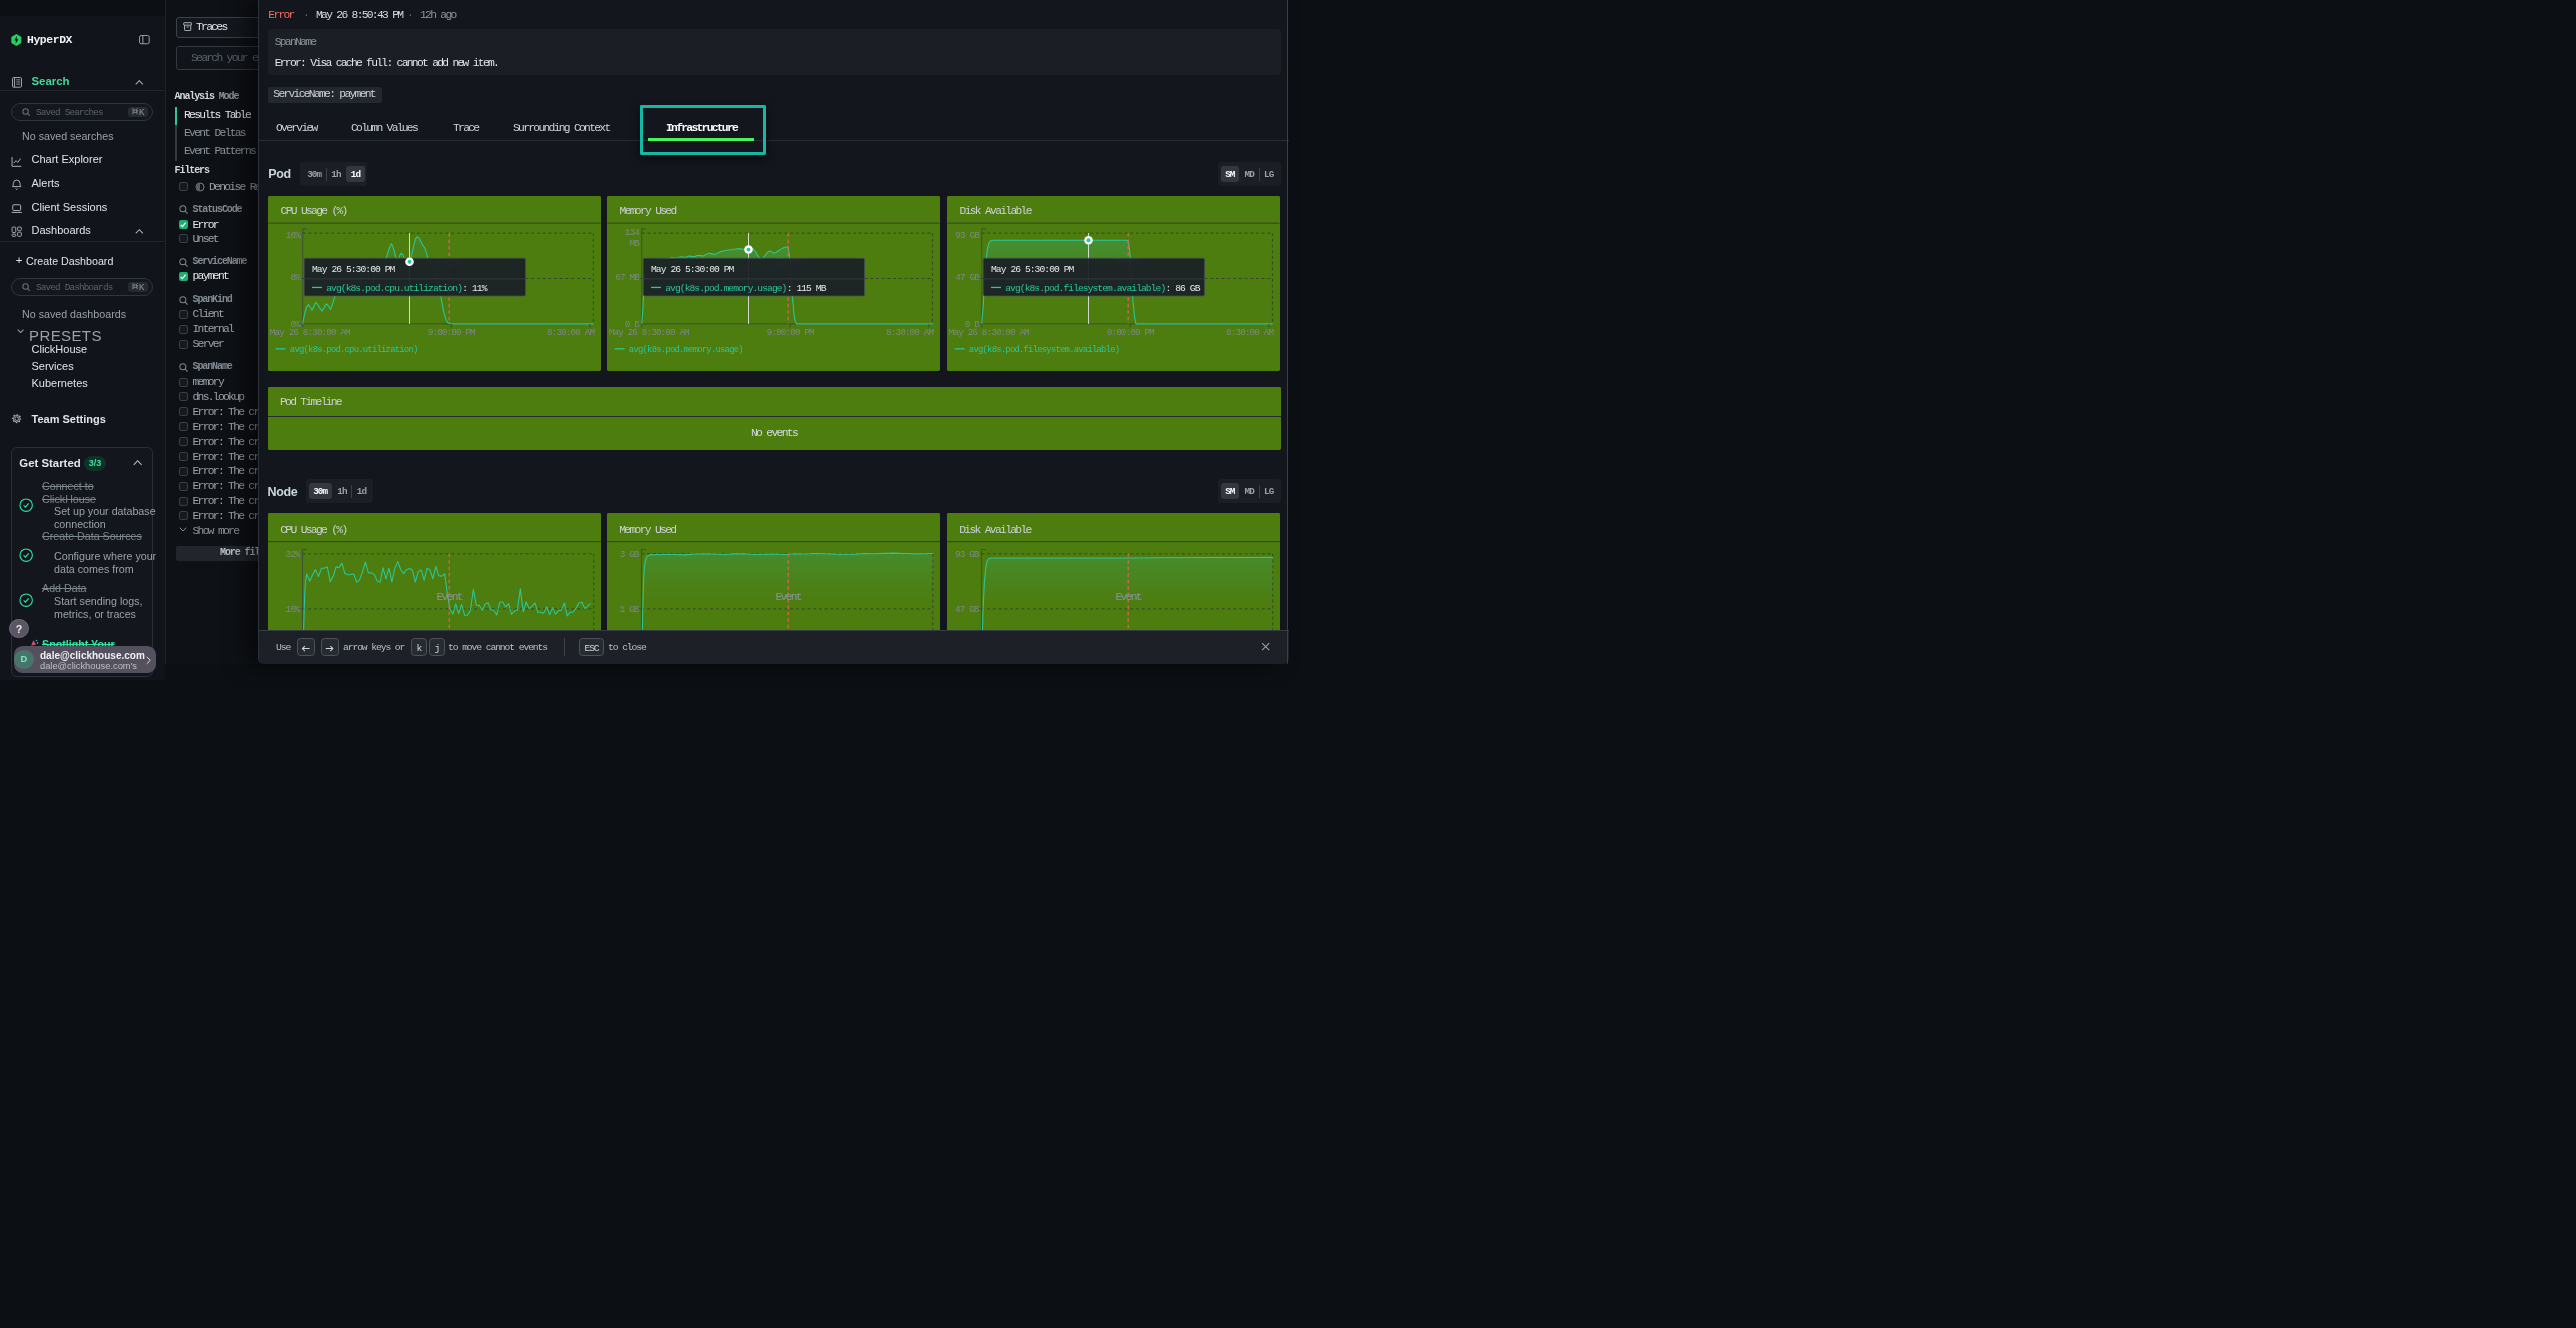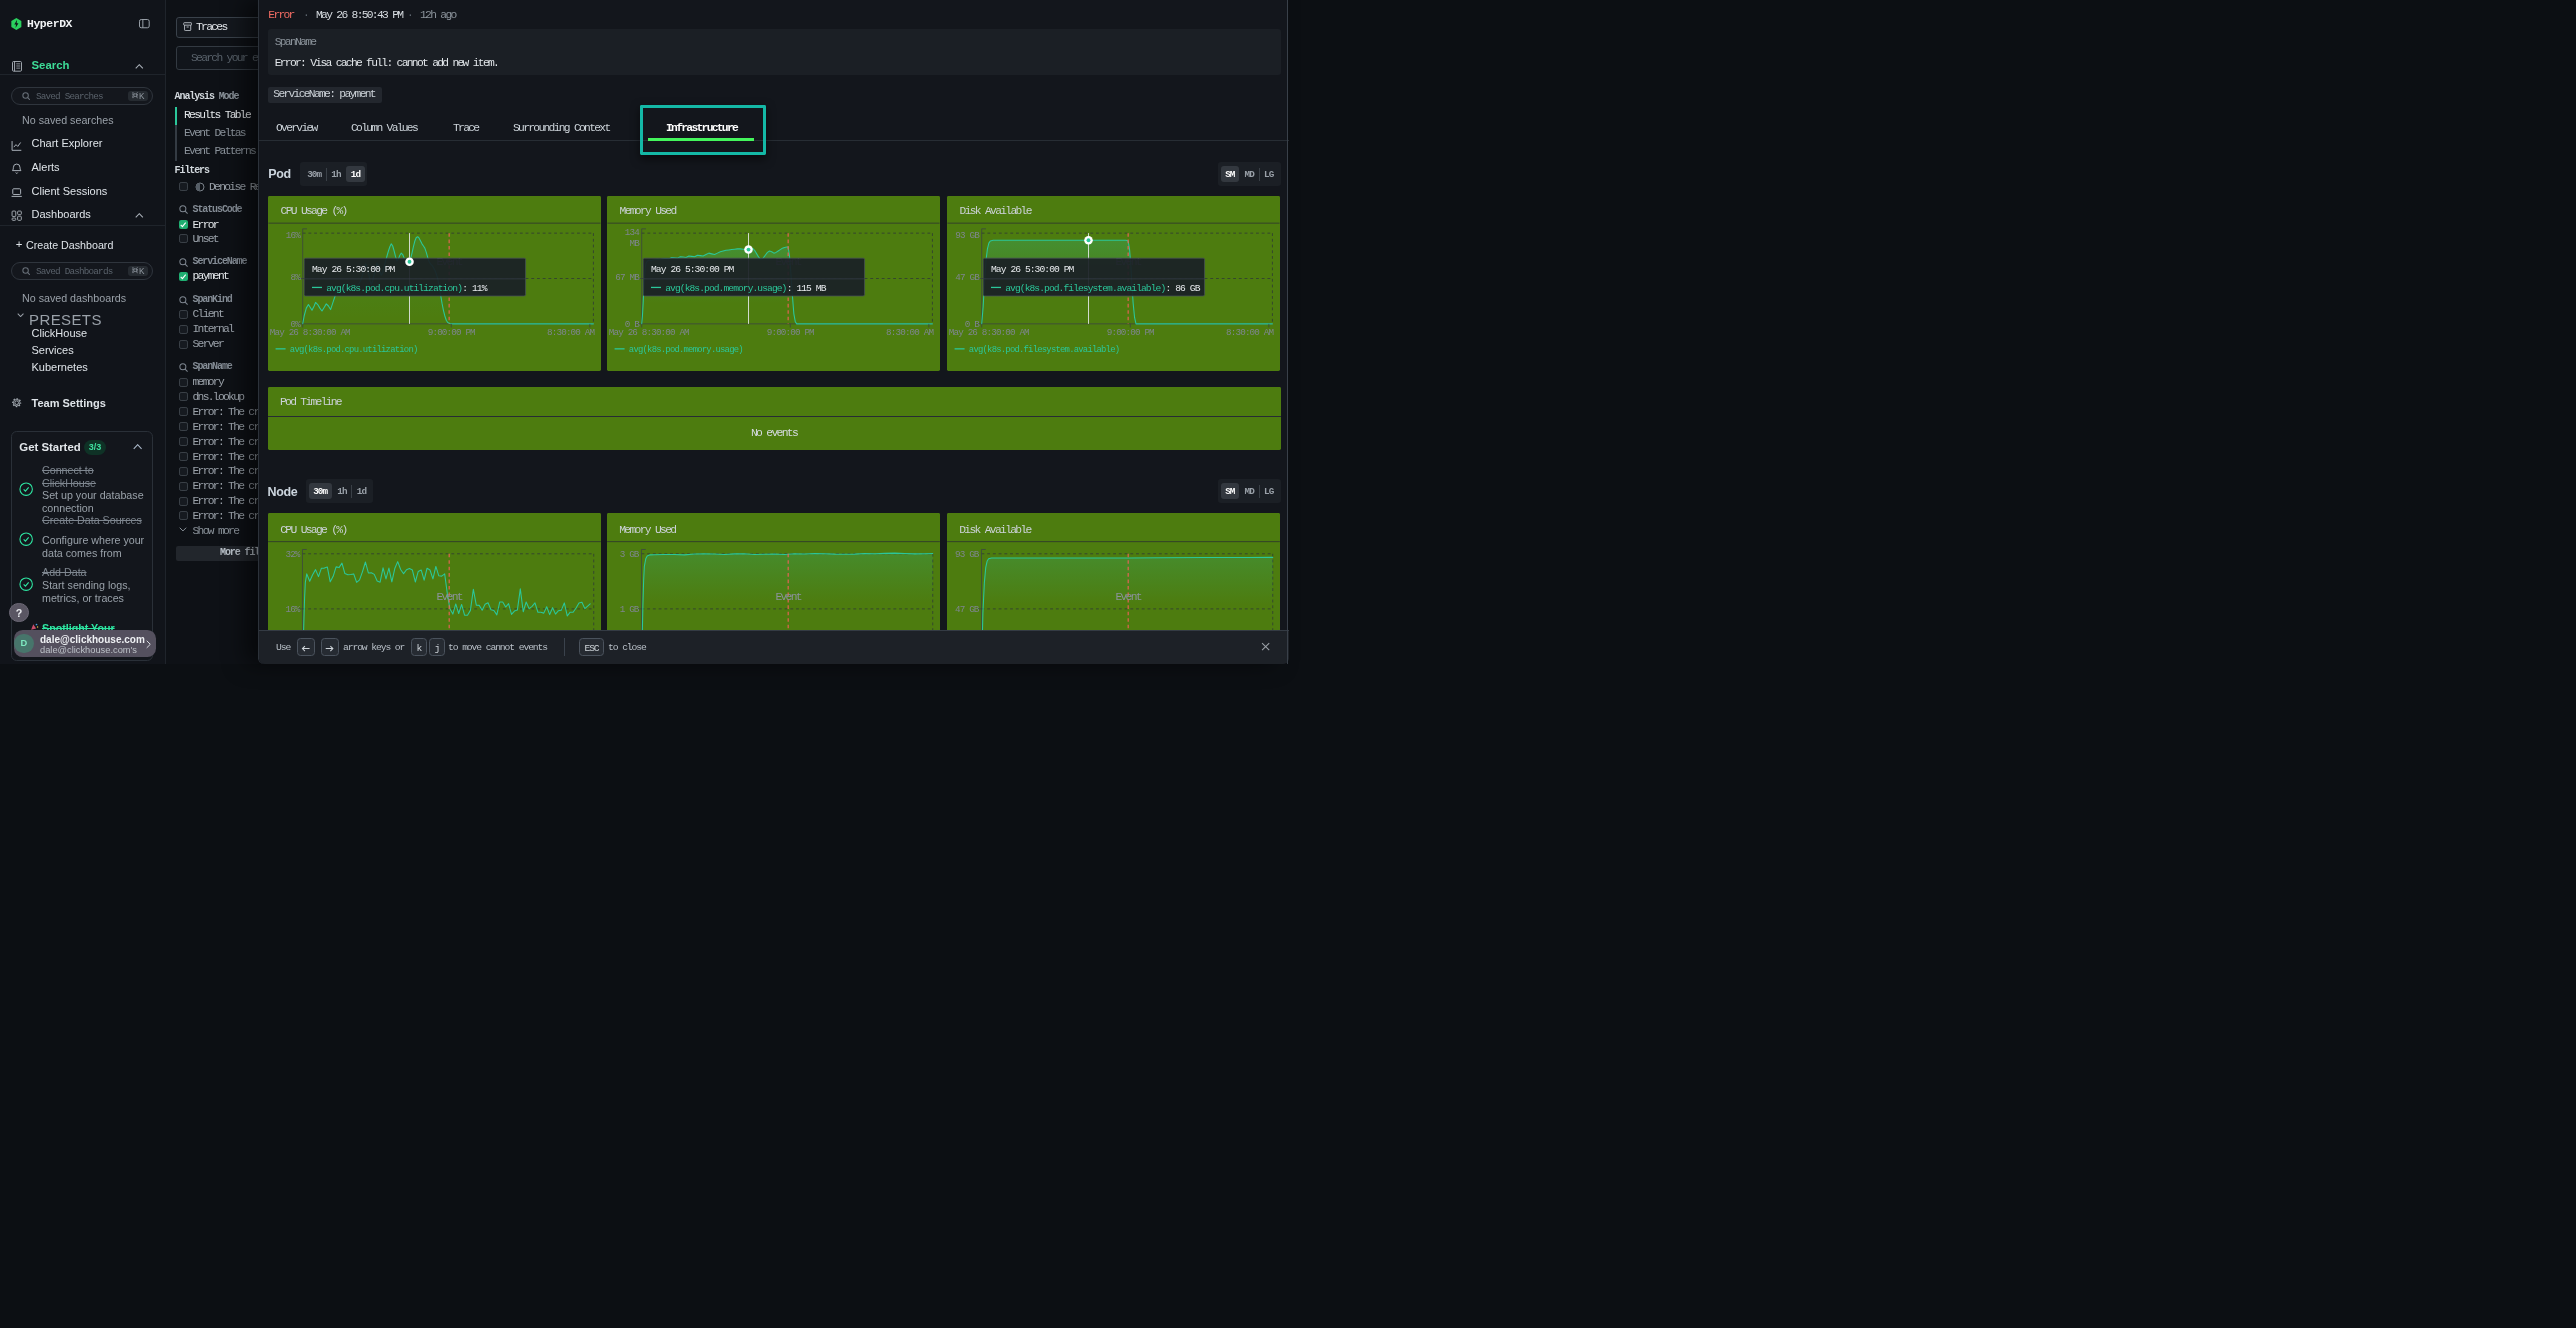--- a/index.html
+++ b/index.html
@@ -1,29 +1,29 @@
 <!DOCTYPE html>
 <html style="font-size:11.4px"><head><meta charset="utf-8"><style>
 * { margin:0; padding:0; box-sizing:border-box; }
 html,body { width:1288px; height:664px; overflow:hidden; background:#0c0f13;
   font-family:"Liberation Sans",sans-serif; }
 .abs { position:absolute; white-space:nowrap; }
 .hline { height:0.7px; background:#1f242b; }
-.sidebar { position:absolute; left:0; top:0; width:165px; height:664px; background:#11141a; }
+.sidebar { position:absolute; left:0; top:16px; width:165px; height:664px; background:#11141a; }
 .filters { position:absolute; left:165px; top:0; width:94px; height:664px; background:#0e1116;
   border-left:0.7px solid #1f242b; }
 .drawer { position:absolute; left:258px; top:0; width:1030px; height:664px; background:#13161c;
   border-left:0.7px solid #2c323a; box-shadow:-13px 0 21.5px rgba(0,0,0,0.5); border-radius:0 0 5.7px 5.7px; }
 .logoname { font-family:"Liberation Mono",monospace; font-weight:700; font-size:11.4px; color:#f2f4f6; letter-spacing:-0.4px; }
 .pill { width:142px; height:18px; border:0.7px solid #2f353d; border-radius:9.3px; background:#14171d;
   display:flex; align-items:center; }
 .pillph { font-family:"Liberation Mono",monospace; font-size:9.3px; letter-spacing:-0.8px; color:#5a626b; flex:1; }
 .kbd-k { background:#262b31; border-radius:2.9px; color:#949ba4; font-size:8.2px; padding:0.7px 3.6px; margin-right:4.3px; }
 .gst { font-size:10.7px; color:#7e868f; text-decoration:line-through; }
-.gss { font-size:10.7px; color:#99a1a9; }
+.gss { font-size:10.7px; color:#99a1a9;margin-left:12px; }
 .mono { font-family:"Liberation Mono",monospace; font-size:11.3px; letter-spacing:-1.7px; }
 .monob { font-family:"Liberation Mono",monospace; font-size:10px; font-weight:700; letter-spacing:-1.1px; }
 .monof { font-family:"Liberation Mono",monospace; font-size:9.7px; letter-spacing:-1.1px; }
 .tab { font-family:"Liberation Mono",monospace; font-size:11.3px; letter-spacing:-1.7px; color:#ccd3d9; }
 .tabact { font-family:"Liberation Mono",monospace; font-size:11.3px; letter-spacing:-1.7px; color:#ffffff; font-weight:700; }
 .hdg { font-size:12.5px; font-weight:700; color:#ccd5de; letter-spacing:-0.4px; }
 .segbox { background:#1b1f25; border-radius:2.9px; padding:3.6px 2.5px; display:flex; align-items:center; height:24px; }
 .segitem { font-family:"Liberation Mono",monospace; font-weight:700; font-size:9.3px; letter-spacing:-0.9px;
   color:#9aa1a9; padding:2.1px 4.7px; }
 .segact { font-family:"Liberation Mono",monospace; font-weight:700; font-size:9.3px; letter-spacing:-0.9px;

